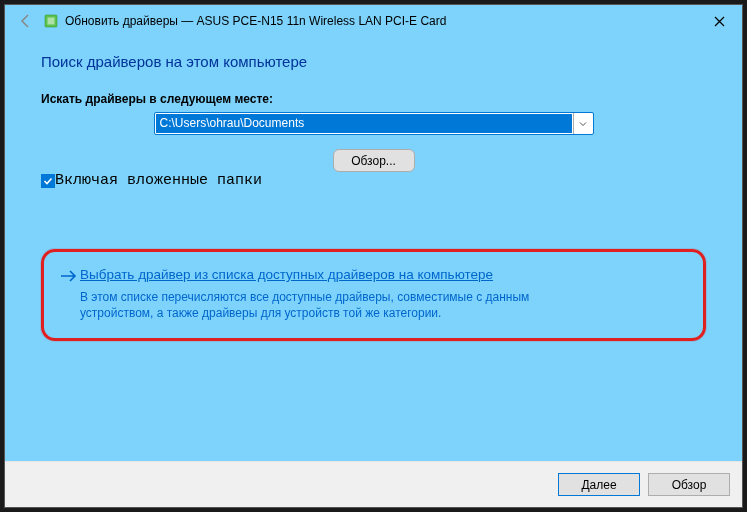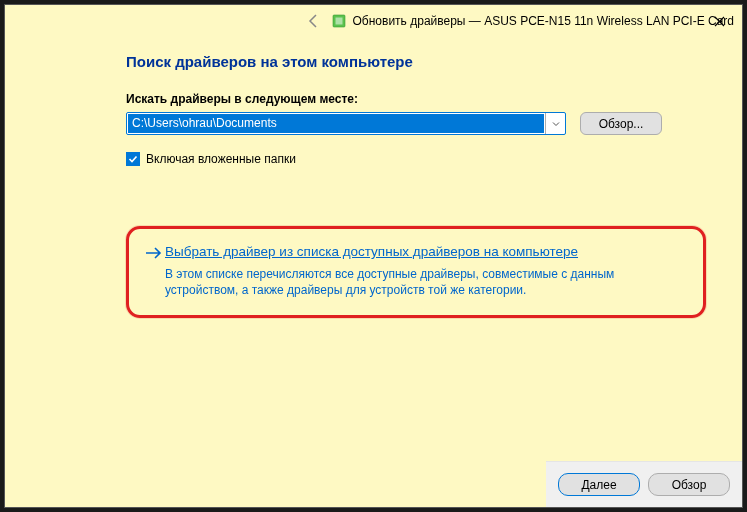--- a/index.html
+++ b/index.html
@@ -6,26 +6,25 @@
   body {
     width: 747px; height: 512px;
     background: #1a1a1a;
     font-family: "Segoe UI", Tahoma, sans-serif;
     font-size: 12px;
     color: #000;
     padding: 4px;
   }
   .window {
     width: 100%; height: 100%;
-    background: #fef9c3;
+    background: #7dd3fc;
     border: 1px solid #555;
     display: flex;
     flex-direction: column;
     position: relative;
-    align-items: flex-end;
   }
   .titlebar {
     height: 32px;
     display: flex;
     align-items: center;
     padding: 0 8px;
     position: relative;
   }
   .back-btn {
     width: 24px; height: 24px;
@@ -46,29 +45,30 @@
   .close-btn svg { width: 11px; height: 11px; }
   .content {
     flex: 1;
     padding: 16px 36px 8px 36px;
     display: flex;
     flex-direction: column;
   }
   .heading {
     color: #003399;
     font-size: 15px;
-    font-weight: 700;
+    font-weight: 400;
     margin-bottom: 22px;
   }
   .label { font-size: 12px; margin-bottom: 6px; font-weight: bold; }
   .path-row {
     display: flex;
     gap: 14px;
     align-items: center;
-    margin-bottom: 17px;
+    margin-bottom: 0;
+    flex-direction: column;
   }
   .combo {
     width: 440px;
     height: 23px;
     border: 1px solid #0078d7;
     border-radius: 2px;
     display: flex;
     align-items: center;
     background: #fff;
   }
@@ -92,22 +92,23 @@
   .combo-arrow svg { width:8px; height:8px; }
   .browse-btn {
     width: 82px; height: 23px;
     border: 1px solid #adadad;
     background: #e1e1e1;
     font-size: 12px;
     border-radius: 6px;
     cursor: default;
   }
   .check-row {
-    display: flex; align-items: center; gap: 6px;
-    font-size: 12px;
+    display: flex; align-items: center; 
+    font-size: 15px;
+    font-family: Liberation Mono, monospace;
   }
   .checkbox {
     width: 14px; height: 14px;
     border: 1px solid #0078d7;
     background: #0078d7;
     display: flex; align-items: center; justify-content: center;
     color: #fff;
   }
   .checkbox svg { width: 10px; height: 10px; }
   .option-block {
@@ -149,21 +150,21 @@
     justify-content: flex-end;
     align-items: center;
     gap: 8px;
     padding: 0 12px;
   }
   .footer button {
     width: 82px; height: 23px;
     border: 1px solid #adadad;
     background: #e1e1e1;
     font-size: 12px;
-    border-radius: 10px;
+    border-radius: 0;
     cursor: default;
   }
   .footer button.primary { border-color: #0078d7; }
 </style>
 </head>
 <body>
 
 <div class="window">
 
   <div class="titlebar">

